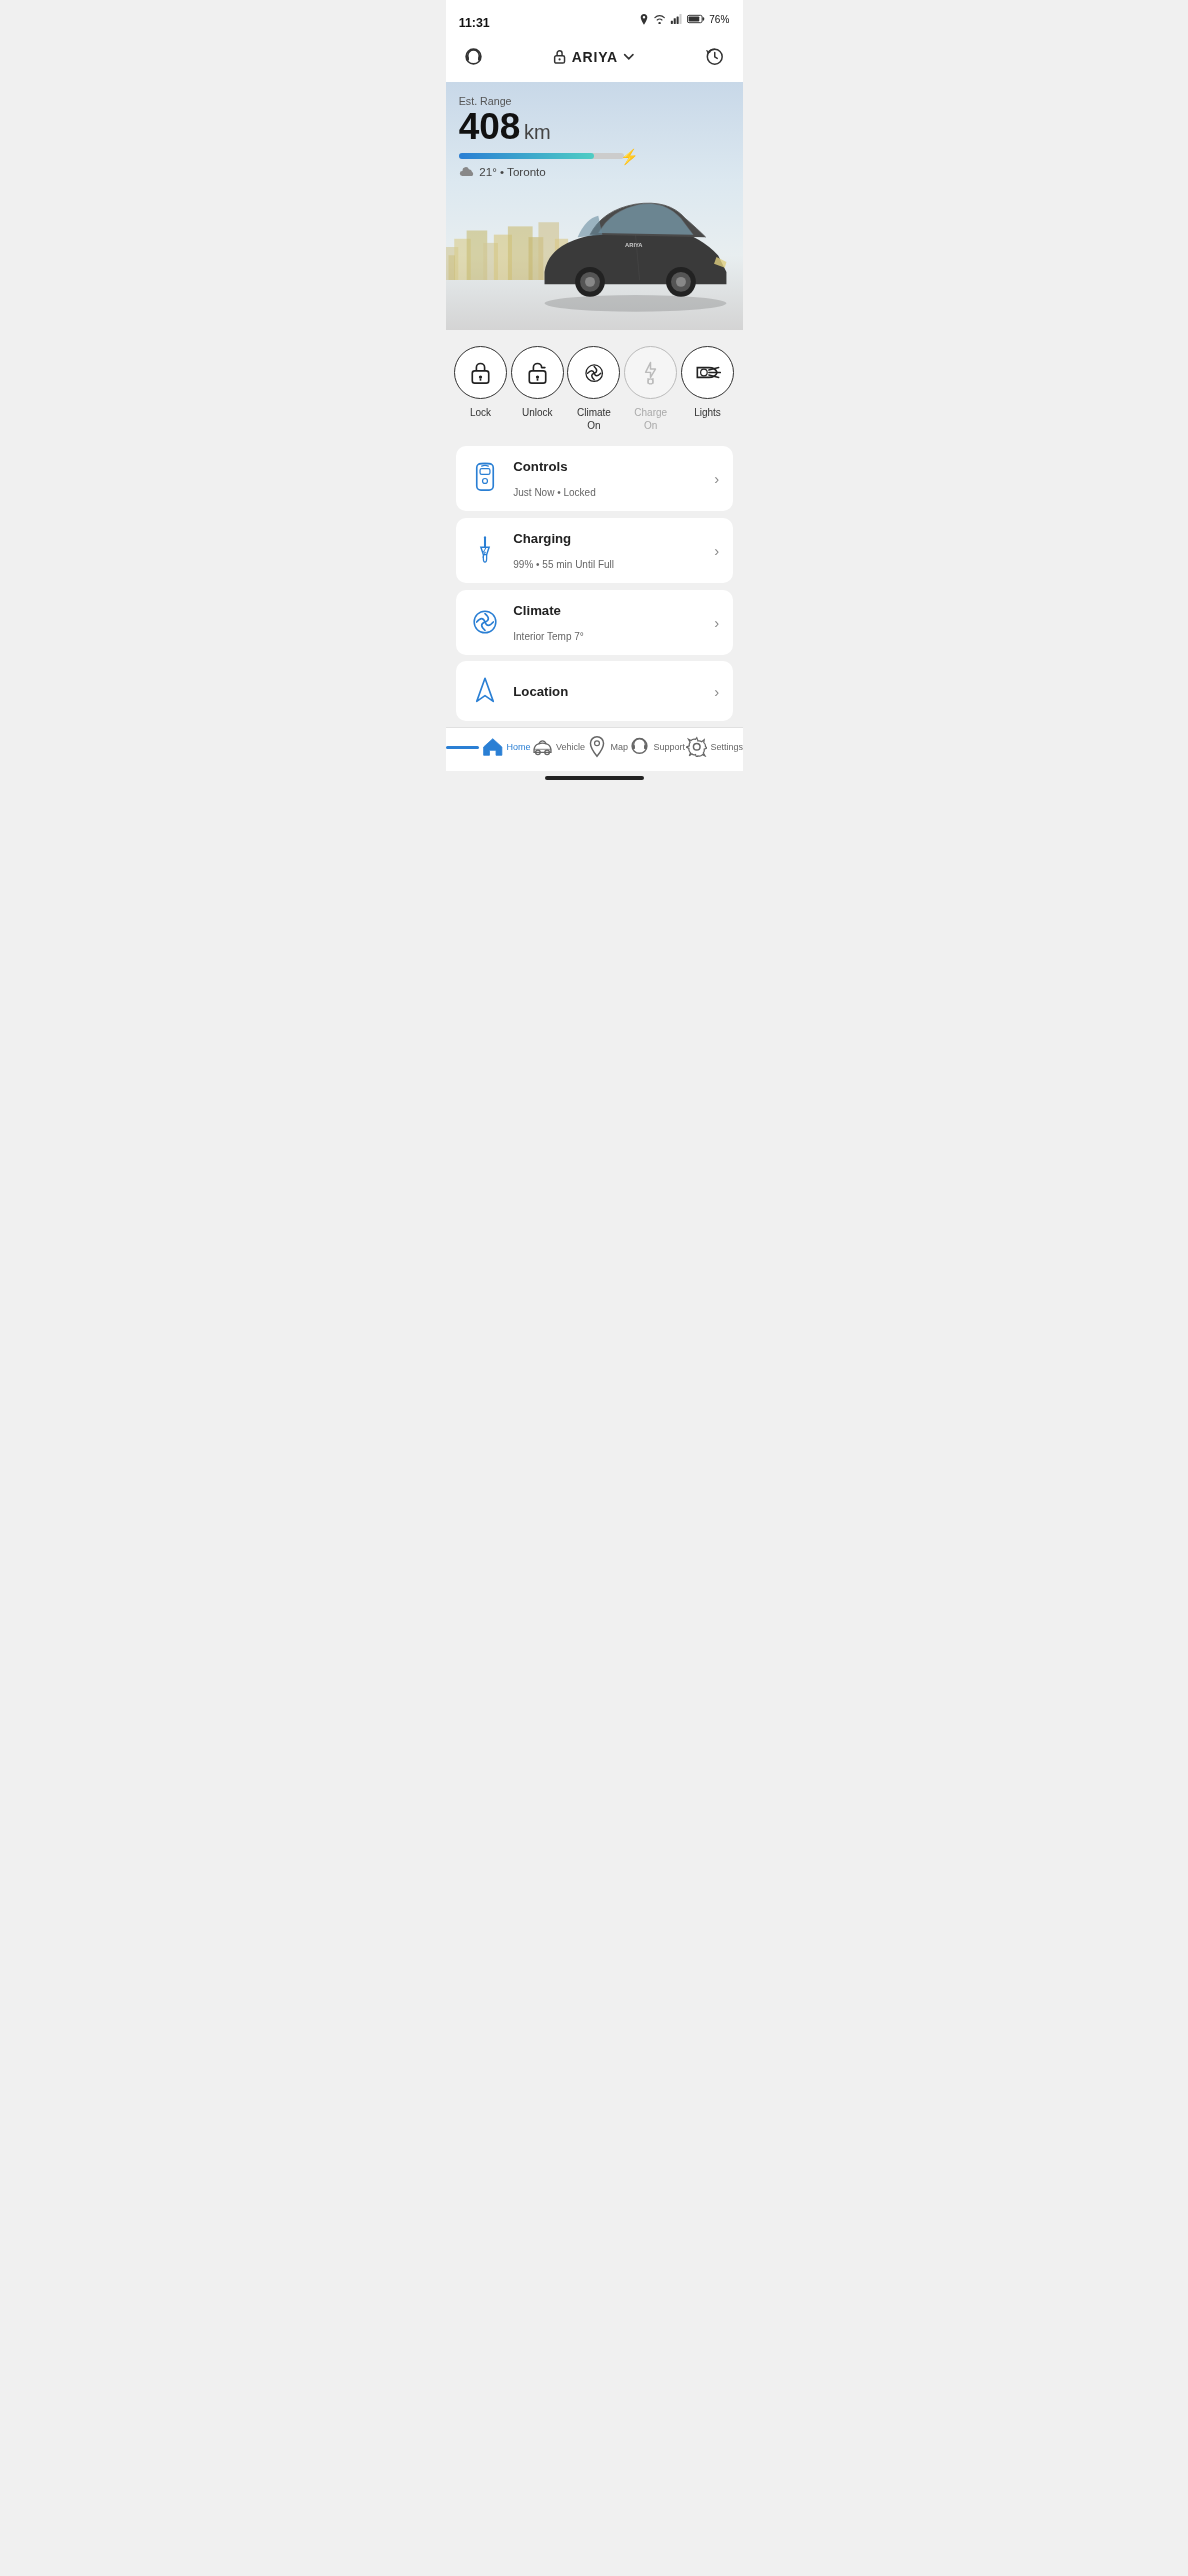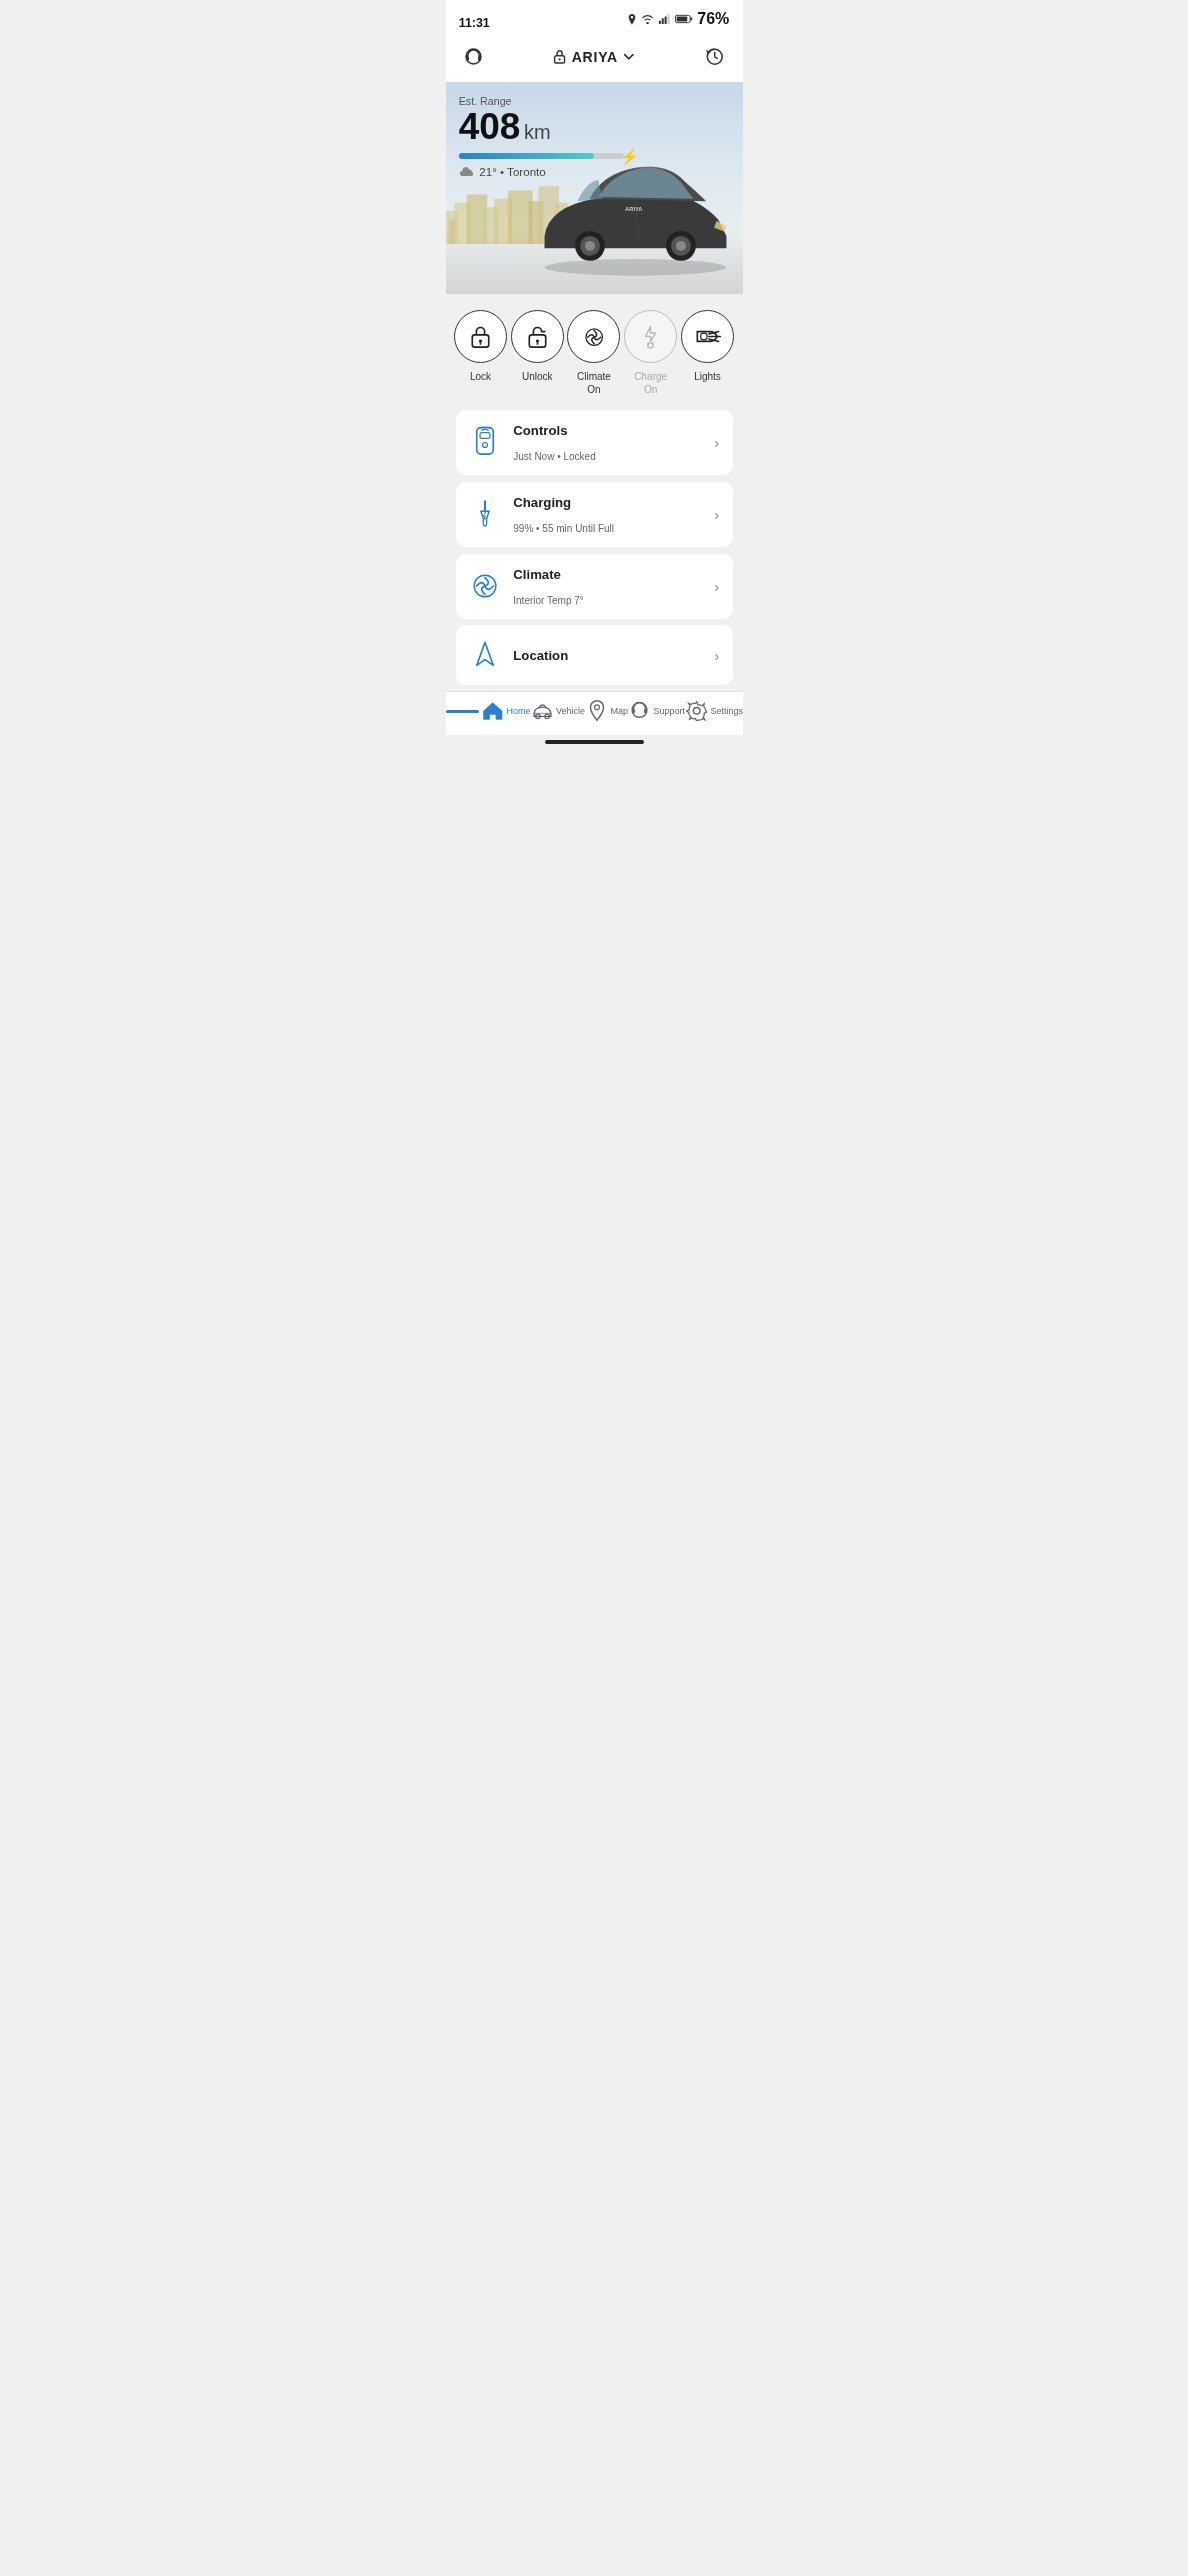--- a/index.html
+++ b/index.html
@@ -64,21 +64,21 @@
       height: 30px;
       display: flex;
       align-items: center;
       justify-content: center;
     }
 
     
     .hero {
       position: relative;
       background: linear-gradient(180deg, #c8d8e8 0%, #dce8f0 40%, #e8eef0 70%, #d4d4d4 100%);
-      height: 212px;
+      height: 248px;
       overflow: hidden;
     }
     .hero-info {
       position: absolute;
       top: 13.2px;
       left: 13.2px;
       z-index: 2;
     }
     .est-range-label {
       font-size: 10.7px;
@@ -298,21 +298,21 @@
       <rect x="4.5" y="5" width="2.5" height="7" rx="0.5" fill="#333"></rect>
       <rect x="8" y="3" width="2.5" height="9" rx="0.5" fill="#333"></rect>
       <rect x="11.5" y="0" width="2.5" height="12" rx="0.5" fill="#ccc"></rect>
     </svg>
 
     <svg width="18" height="10" viewBox="0 0 22 12" fill="none">
       <rect x="0.5" y="1.5" width="18" height="9" rx="2" stroke="#333" stroke-width="1.2"></rect>
       <rect x="2" y="3" width="13" height="6" rx="1" fill="#333"></rect>
       <rect x="19" y="4" width="2" height="4" rx="1" fill="#333"></rect>
     </svg>
-    <span style="font-size:16px;color:#111;font-weight:700;">76%</span>
+    <span style="font-size:10px;color:#111;font-weight:400;">76%</span>
   </div>
 </div>
 
 <div class="header" style="background:#fff;">
   <div class="header-support">
 
     <svg width="23" height="23" viewBox="0 0 28 28" fill="none">
       <circle cx="14" cy="14" r="9" stroke="#333" stroke-width="2" fill="none"></circle>
       <path d="M7 15v-2a7 7 0 0114 0v2" stroke="#333" stroke-width="2" fill="none"></path>
       <rect x="5.5" y="14" width="3" height="5" rx="1.5" fill="#333"></rect>

